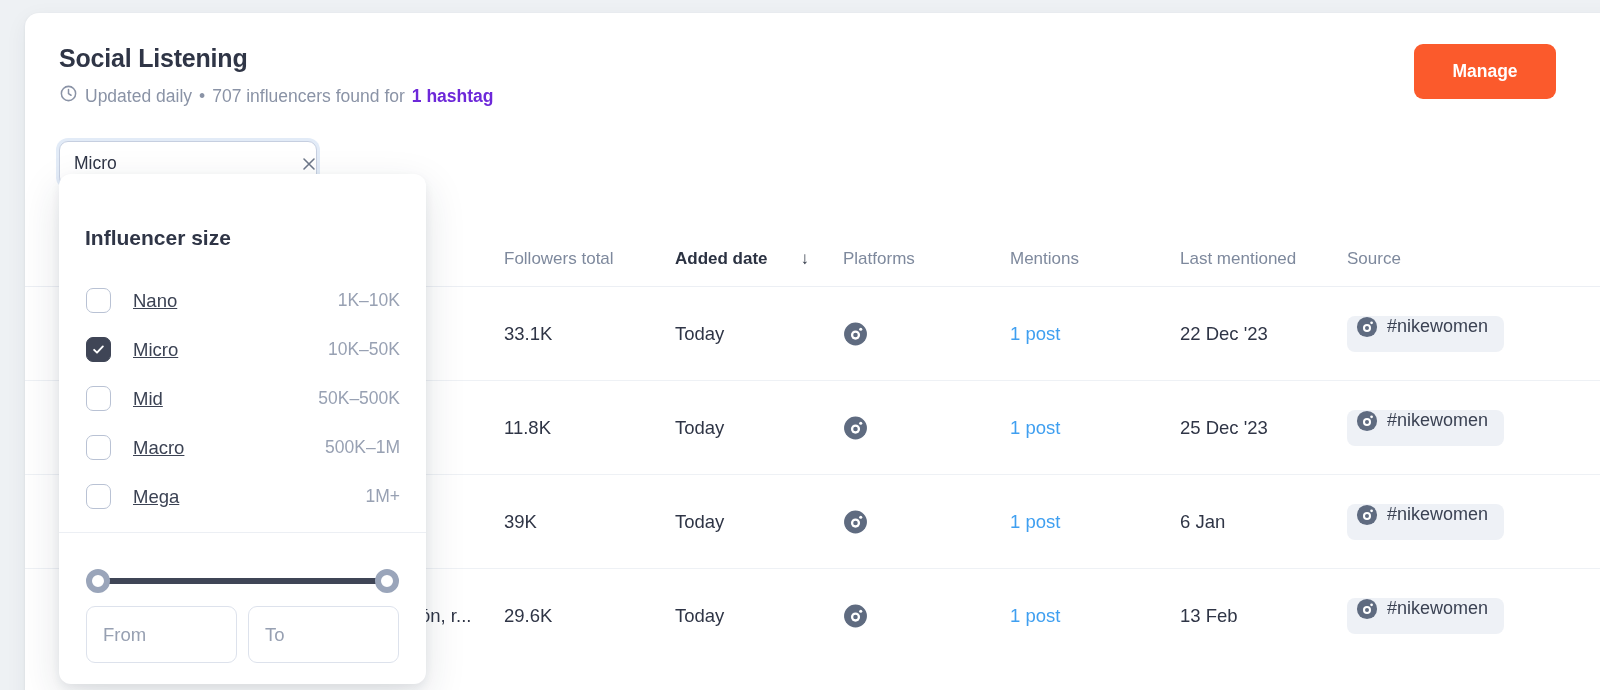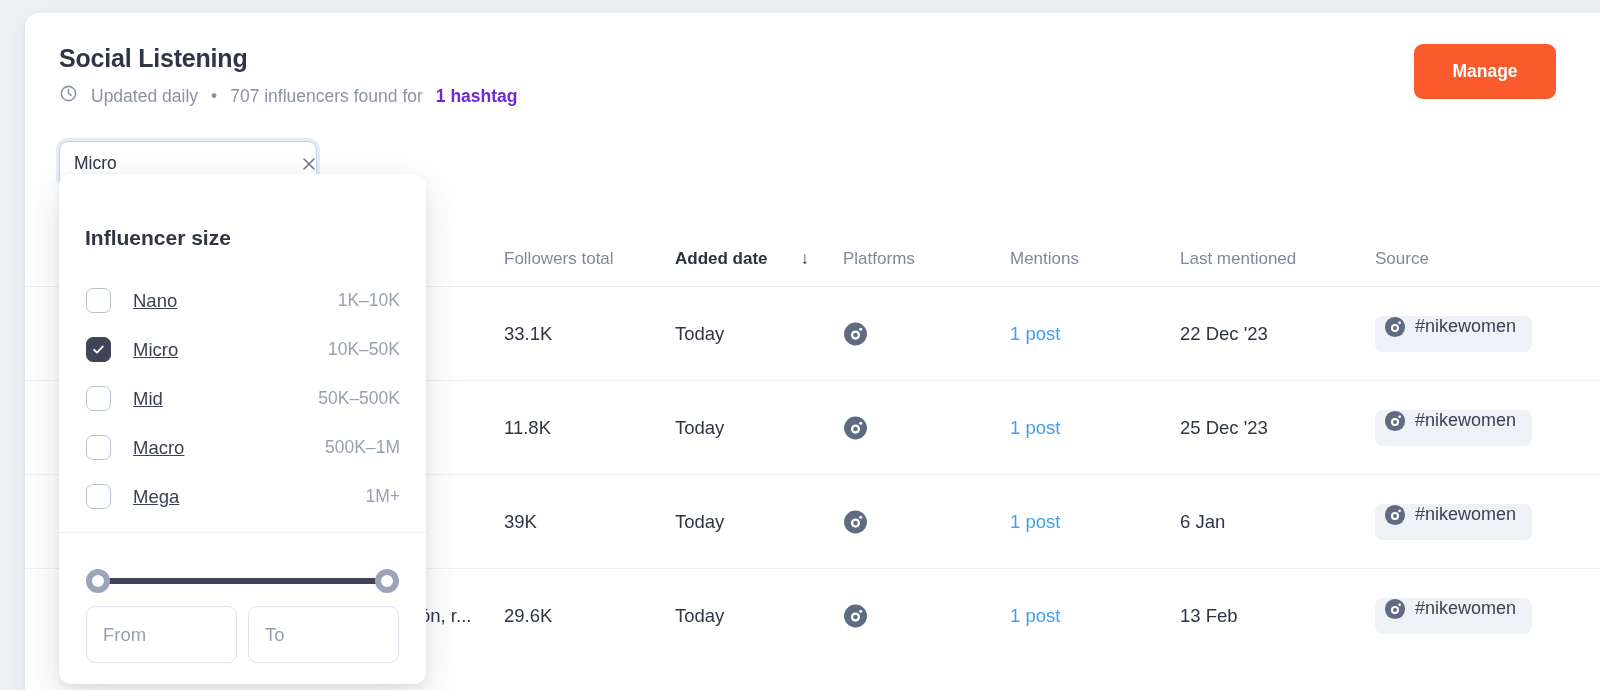--- a/index.html
+++ b/index.html
@@ -23,21 +23,21 @@
   }
 
   
   .page-title {
     position: absolute; left: 34px; top: 31px;
     font-size: 25px; font-weight: bold; color: #2e3murky;
     color: #2f3546; letter-spacing: -0.2px;
   }
   .subline {
     position: absolute; left: 34px; top: 71px;
-    display: flex; align-items: center; gap: 13px;
+    display: flex; align-items: center; gap: 7px;
     font-size: 17.5px; color: #8a93a6;
   }
   .subline .bold { color: #6d28d9; font-weight: bold; }
   .clock-icon { display: block; }
 
   .manage-btn {
     position: absolute; right: 79px; top: 31px;
     width: 142px; height: 55px;
     background: #fb5a2c;
     border: none; border-radius: 9px;
@@ -184,21 +184,21 @@
     cursor: pointer;
   }
 
   
   .c-name     { left: 395px; }
   .c-foll     { left: 479px; }
   .c-added    { left: 650px; }
   .c-plat     { left: 818px; }
   .c-ment     { left: 985px; }
   .c-last     { left: 1155px; }
-  .c-src      { left: 1322px; margin-left: 28px; }
+  .c-src      { left: 1322px; }
 
   .ig { display: block; flex: none; }
 </style>
 </head>
 <body>
 
 <div class="card">
 
   <div class="page-title">Social Listening</div>
 

